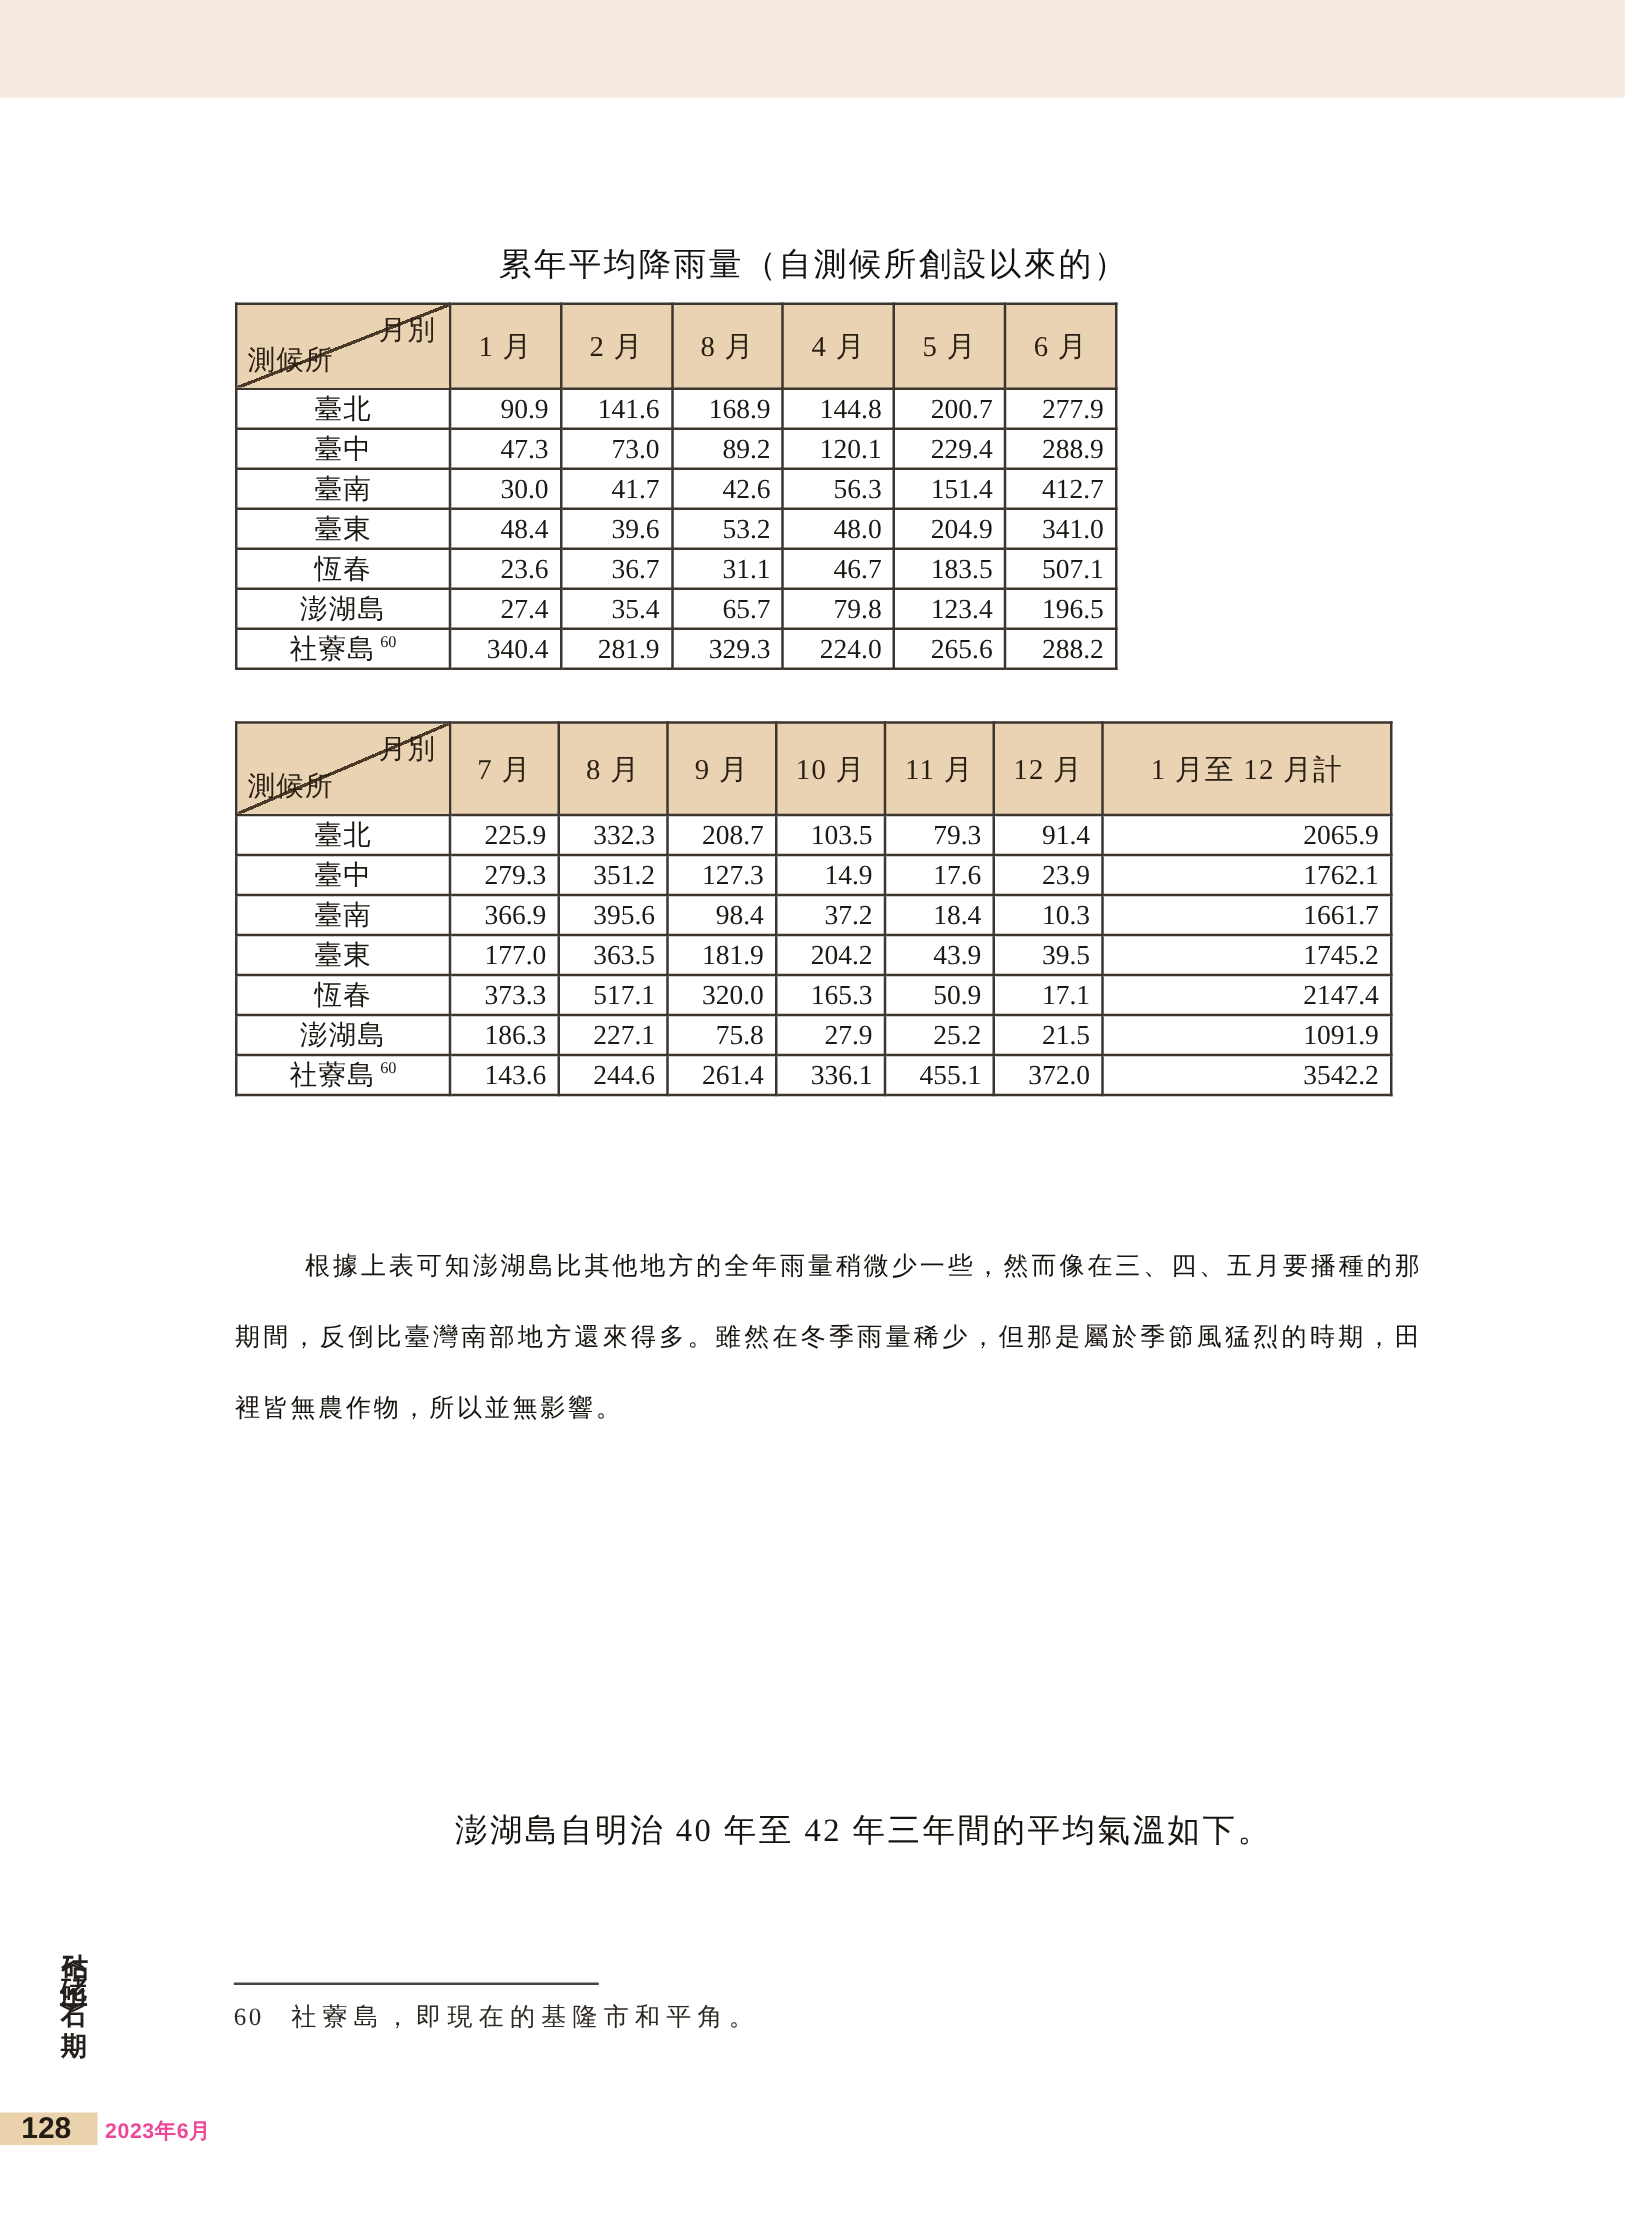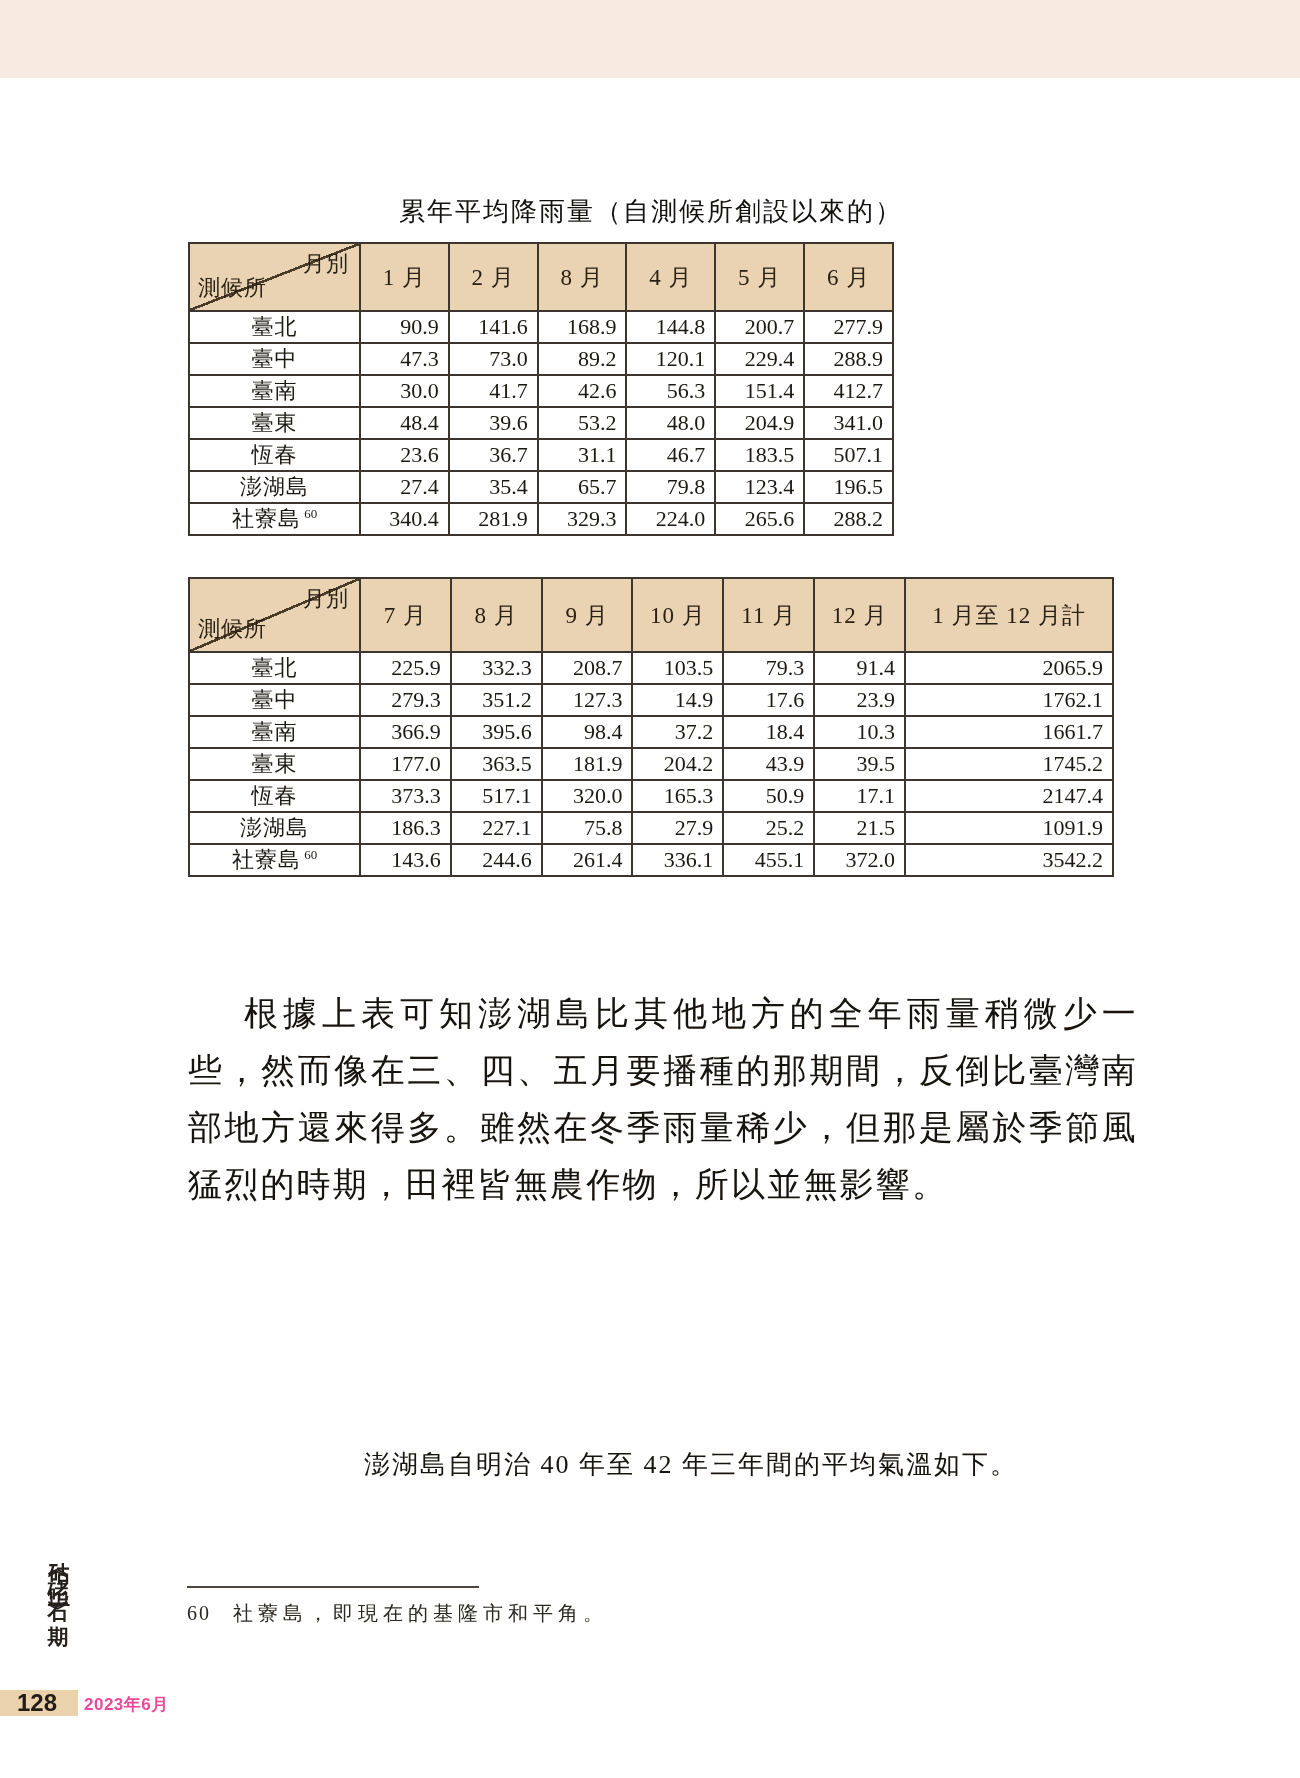--- a/index.html
+++ b/index.html
@@ -36,21 +36,21 @@
     position:absolute; inset:0;
     background:linear-gradient(to bottom right,
       transparent calc(50% - 1.3px), #4a3a28 calc(50% - 1.3px),
       #4a3a28 calc(50% + 1.3px), transparent calc(50% + 1.3px));
   }
   th.corner .corner-top { position:absolute; top:5px; right:10px; font-size:22px; }
   th.corner .corner-bottom { position:absolute; bottom:7px; left:8px; font-size:22px; }
 
   .body-text {
     position:absolute; left:188px; top:985px; width:950px;
-    font-size:34px; line-height:57px; letter-spacing:2.2px;
+    font-size:20px; line-height:57px; letter-spacing:2.2px;
     text-align:justify; color:#17130e;
   }
   .body-text p { text-indent:56px; }
 
   .section-heading {
     position:absolute; left:188px; top:1388px; width:950px;
     font-size:26px; letter-spacing:2.5px; padding-left:56px; color:#17130e;
   }
   .section-sentence {
     position:absolute; left:188px; top:1447px; width:950px;
@@ -186,21 +186,21 @@
               <span class="diag"></span>
               <span class="corner-top">月別</span>
               <span class="corner-bottom">測候所</span>
             </th>
             <th>7 月</th>
             <th>8 月</th>
             <th>9 月</th>
             <th>10 月</th>
             <th>11 月</th>
             <th>12 月</th>
-            <th style="width: 208px;">1 月至 12 月計</th>
+            <th style="width: 231px;">1 月至 12 月計</th>
           </tr>
         </thead>
         <tbody>
           <tr>
             <td class="station">臺北</td>
             <td class="num">225.9</td>
             <td class="num">332.3</td>
             <td class="num">208.7</td>
             <td class="num">103.5</td>
             <td class="num">79.3</td>

